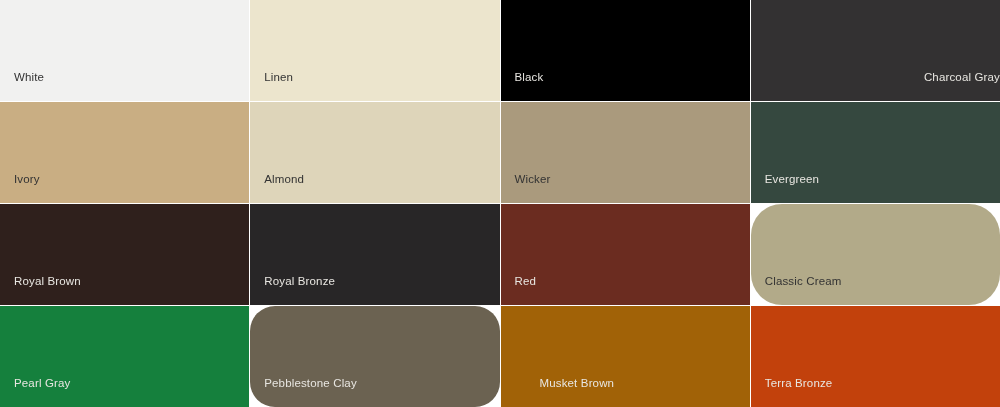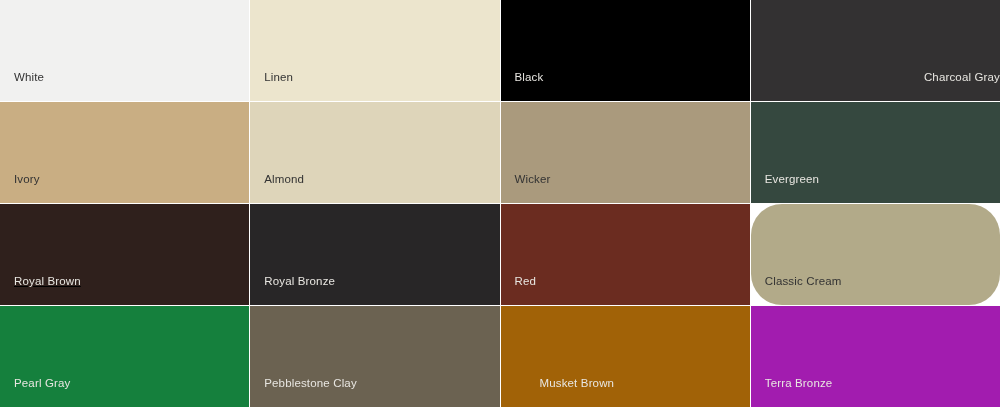--- a/index.html
+++ b/index.html
@@ -68,37 +68,37 @@
     </div>
     <div class="swatch on-light" style="background: rgb(222, 213, 186);">
       <span class="swatch-label">Almond</span>
     </div>
     <div class="swatch on-light" style="background: rgb(170, 154, 125);">
       <span class="swatch-label">Wicker</span>
     </div>
     <div class="swatch on-dark" style="background: rgb(53, 72, 63);">
       <span class="swatch-label">Evergreen</span>
     </div>
-    <div class="swatch on-dark" style="background: rgb(47, 32, 28); text-decoration: underline;">
+    <div class="swatch on-dark" style="background: rgb(47, 32, 28);">
       <span class="swatch-label">Royal Brown</span>
     </div>
     <div class="swatch on-dark" style="background: rgb(40, 38, 39);">
       <span class="swatch-label">Royal Bronze</span>
     </div>
     <div class="swatch on-dark" style="background: rgb(107, 44, 32);">
       <span class="swatch-label">Red</span>
     </div>
     <div class="swatch on-light" style="background: rgb(178, 170, 137); border-radius: 31px;">
       <span class="swatch-label">Classic Cream</span>
     </div>
     <div class="swatch on-dark" style="background: #15803d;">
       <span class="swatch-label">Pearl Gray</span>
     </div>
-    <div class="swatch on-dark" style="background: rgb(107, 98, 81);">
+    <div class="swatch on-dark" style="background: rgb(107, 98, 81); border-radius: 25px;">
       <span class="swatch-label">Pebblestone Clay</span>
     </div>
     <div class="swatch on-dark" style="background: #a16207; padding-left: 25px;">
       <span class="swatch-label">Musket Brown</span>
     </div>
-    <div class="swatch on-dark" style="background: #a21caf;">
+    <div class="swatch on-dark" style="background: #c2410c;">
       <span class="swatch-label">Terra Bronze</span>
     </div>
   </div>
 
 </body></html>

